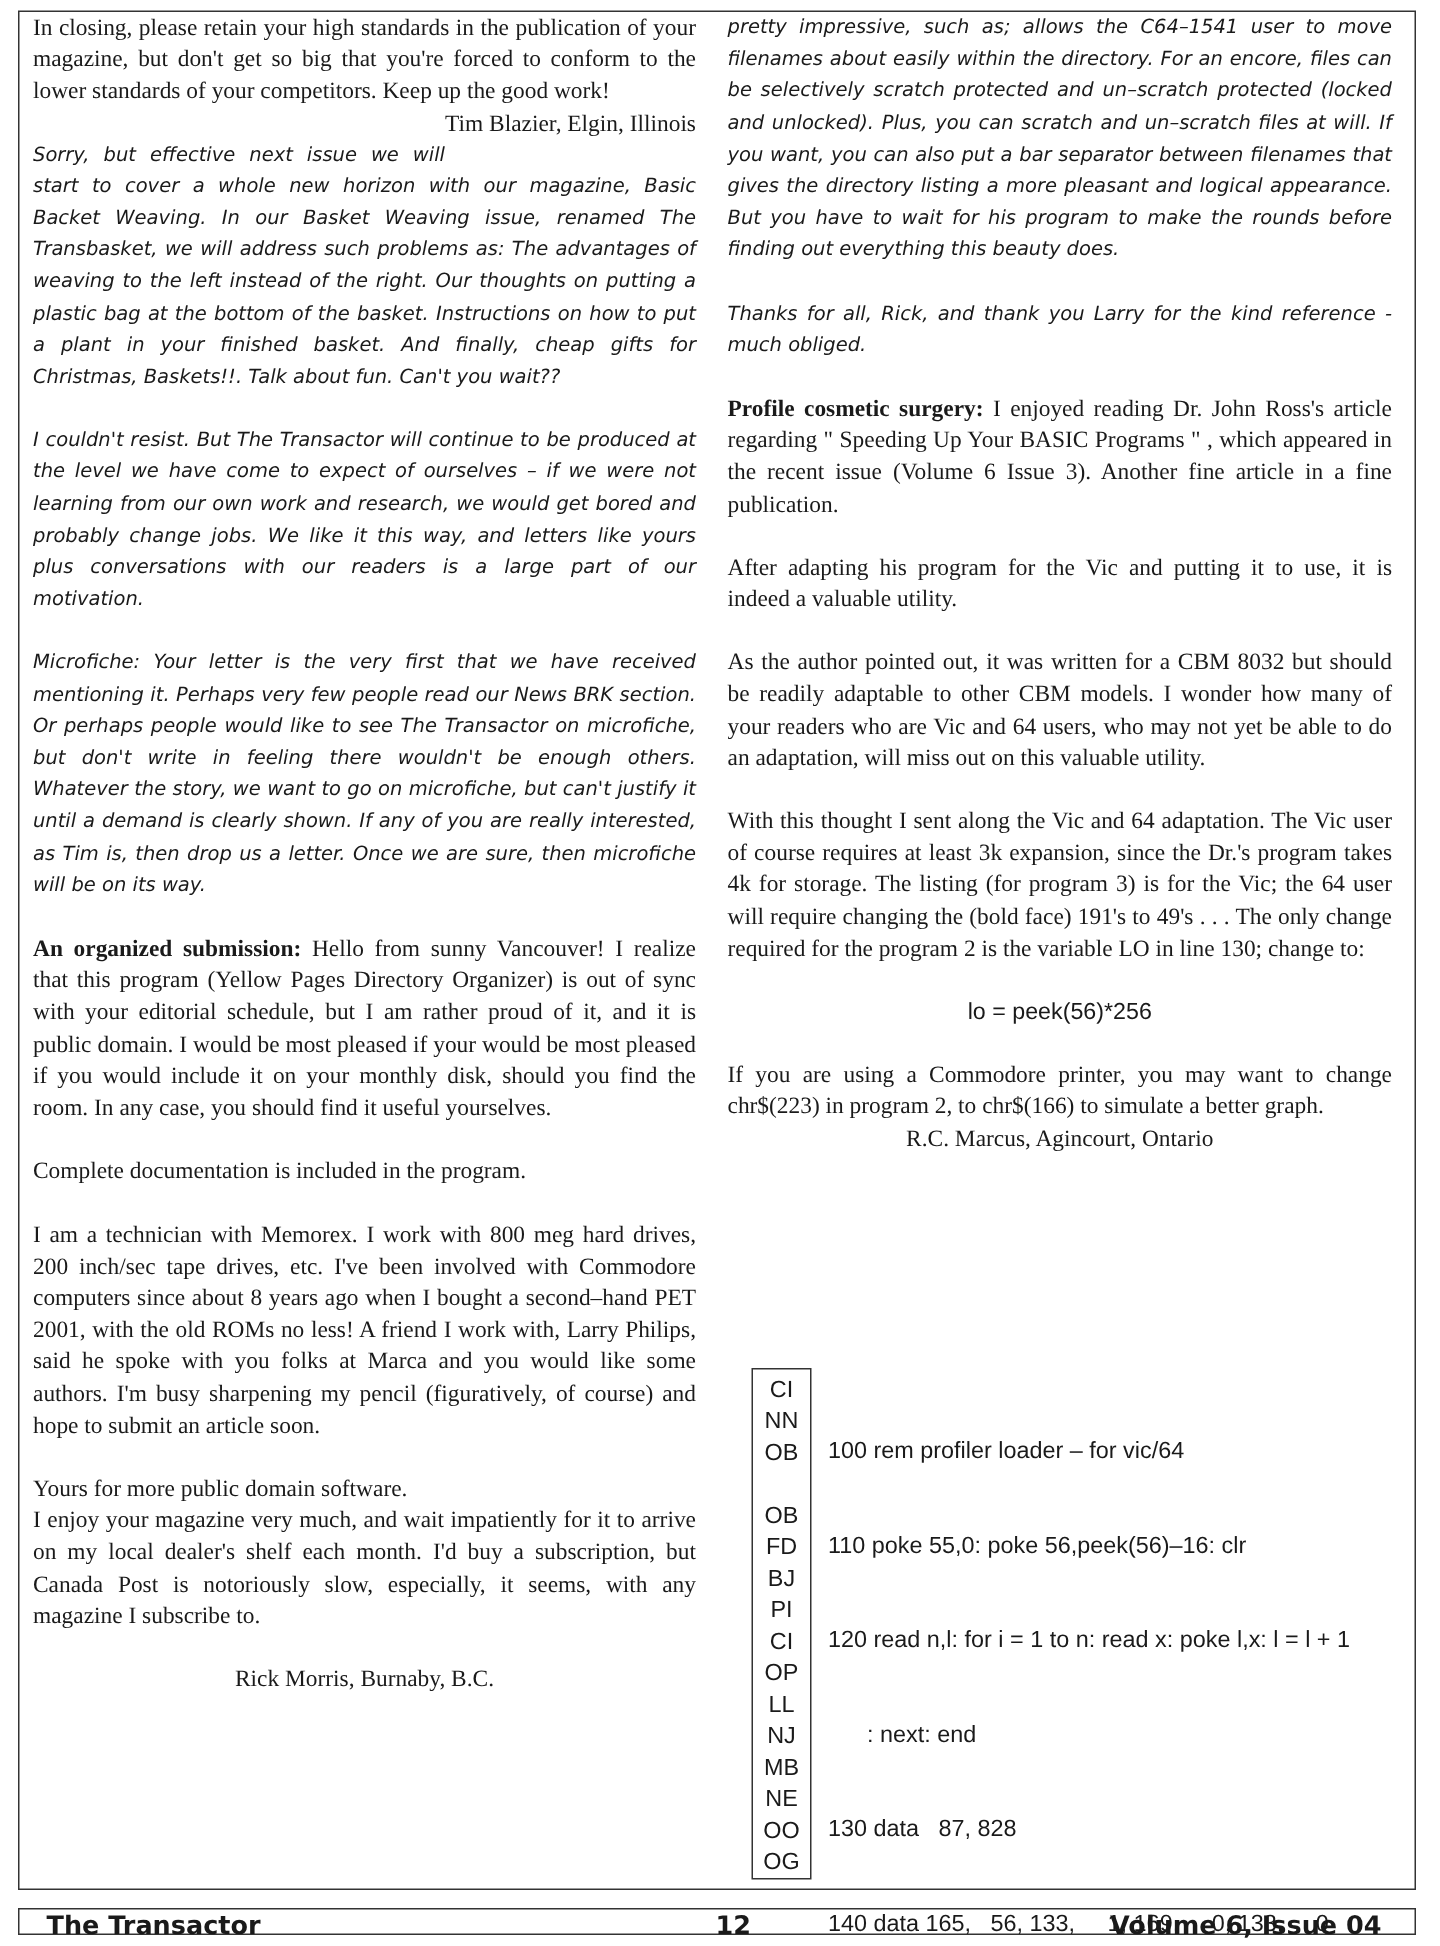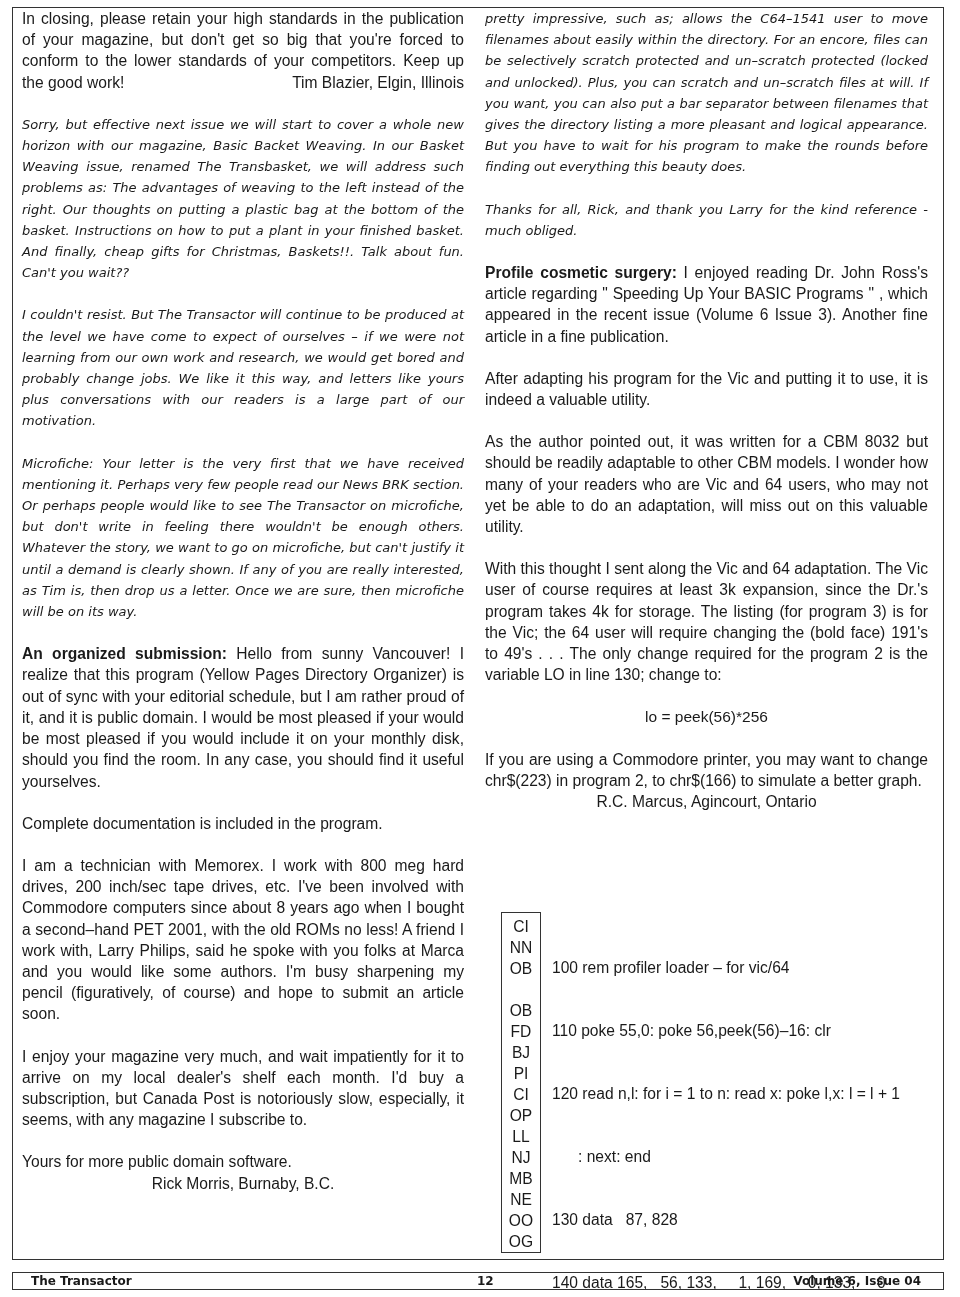--- a/index.html
+++ b/index.html
@@ -6,62 +6,62 @@
   body { width: 960px; height: 1297px; position: relative; overflow: hidden; color: #1a1a1a; }
   .frame {
     position: absolute; left: 12px; top: 7px; width: 932px; height: 1253px;
     border: 1.5px solid #333; box-sizing: border-box;
   }
   .col {
     position: absolute; top: 8px; font-size: 15.6px; line-height: 21.2px;
   }
   .col-left { left: 22px; width: 442px; }
   .col-right { left: 485px; width: 443px; }
-  .serif { font-family: Liberation Sans, sans-serif; }
+  .serif { font-family: Liberation Serif, serif; }
   .italic { font-family: "DejaVu Sans", "Liberation Sans", sans-serif; font-style: italic; font-size: 13px; }
   p { margin: 0 0 21px 0; text-align: justify; }
   p.tight { margin-bottom: 0; }
   .sig { text-align: center; display: block; }
   .inline-sig { float: right; }
   b.lead { font-weight: bold; }
   .formula { text-align: center; font-family: "Liberation Sans", "DejaVu Sans", sans-serif; font-size: 15.5px; margin: 0 0 21px 0; }
   .listing {
     position: absolute; left: 501px; top: 912px; width: 430px;
     font-family: "Liberation Sans", "DejaVu Sans", sans-serif; font-size: 15.6px; line-height: 21px;
   }
   .listing .codes {
     position: absolute; left: 0; top: 0; width: 40px; border: 1.2px solid #333; box-sizing: border-box;
     text-align: center; padding-top: 3px;
   }
   .listing .lines { position: absolute; left: 51px; top: 3px; white-space: pre; }
   .listing .row { height: 21px; }
   .footer {
     position: absolute; left: 12px; top: 1272px; width: 932px; height: 18px;
     border: 1.5px solid #333; box-sizing: border-box;
-    font-family: "DejaVu Sans", "Liberation Sans", sans-serif; font-weight: bold; font-size: 12px;
+    font-family: "DejaVu Sans", "Liberation Sans", sans-serif; font-weight: bold; font-size: 17px;
   }
   .footer .f-left { position: absolute; left: 18px; top: 1px; }
   .footer .f-center { position: absolute; left: 464px; top: 1px; }
   .footer .f-right { position: absolute; right: 22px; top: 1px; }
 </style>
 </head>
 <body>
 
 <div class="frame"></div>
 
 <div class="col col-left">
   <p class="serif"><span>In closing, please retain your high standards in the publication of your magazine, but don't get so big that you're forced to conform to the lower standards of your competitors. Keep up the good work!</span> <span class="inline-sig">Tim Blazier, Elgin, Illinois</span></p>
   <p class="italic">Sorry, but effective next issue we will start to cover a whole new horizon with our magazine, Basic Backet Weaving. In our Basket Weaving issue, renamed The Transbasket, we will address such problems as: The advantages of weaving to the left instead of the right. Our thoughts on putting a plastic bag at the bottom of the basket. Instructions on how to put a plant in your finished basket. And finally, cheap gifts for Christmas, Baskets!!. Talk about fun. Can't you wait??</p>
   <p class="italic">I couldn't resist. But The Transactor will continue to be produced at the level we have come to expect of ourselves – if we were not learning from our own work and research, we would get bored and probably change jobs. We like it this way, and letters like yours plus conversations with our readers is a large part of our motivation.</p>
   <p class="italic">Microfiche: Your letter is the very first that we have received mentioning it. Perhaps very few people read our News BRK section. Or perhaps people would like to see The Transactor on microfiche, but don't write in feeling there wouldn't be enough others. Whatever the story, we want to go on microfiche, but can't justify it until a demand is clearly shown. If any of you are really interested, as Tim is, then drop us a letter. Once we are sure, then microfiche will be on its way.</p>
   <p class="serif"><b class="lead">An organized submission:</b> <span>Hello from sunny Vancouver! I realize that this program (Yellow Pages Directory Organizer) is out of sync with your editorial schedule, but I am rather proud of it, and it is public domain. I would be most pleased if your would be most pleased if you would include it on your monthly disk, should you find the room. In any case, you should find it useful yourselves.</span></p>
   <p class="serif">Complete documentation is included in the program.</p>
   <p class="serif">I am a technician with Memorex. I work with 800 meg hard drives, 200 inch/sec tape drives, etc. I've been involved with Commodore computers since about 8 years ago when I bought a second–hand PET 2001, with the old ROMs no less! A friend I work with, Larry Philips, said he spoke with you folks at Marca and you would like some authors. I'm busy sharpening my pencil (figuratively, of course) and hope to submit an article soon.</p>
+  <p class="serif tight">Yours for more public domain software.</p>
   <p class="serif">I enjoy your magazine very much, and wait impatiently for it to arrive on my local dealer's shelf each month. I'd buy a subscription, but Canada Post is notoriously slow, especially, it seems, with any magazine I subscribe to.</p>
-  <p class="serif tight">Yours for more public domain software.</p>
   <p class="serif">
       <span class="sig">Rick Morris, Burnaby, B.C.</span>
     </p>
 </div>
 
 <div class="col col-right">
   <p class="italic">pretty impressive, such as; allows the C64–1541 user to move filenames about easily within the directory. For an encore, files can be selectively scratch protected and un–scratch protected (locked and unlocked). Plus, you can scratch and un–scratch files at will. If you want, you can also put a bar separator between filenames that gives the directory listing a more pleasant and logical appearance. But you have to wait for his program to make the rounds before finding out everything this beauty does.</p>
   <p class="italic">Thanks for all, Rick, and thank you Larry for the kind reference - much obliged.</p>
   <p class="serif"><b class="lead">Profile cosmetic surgery:</b> <span>I enjoyed reading Dr. John Ross's article regarding " Speeding Up Your BASIC Programs " , which appeared in the recent issue (Volume 6 Issue 3). Another fine article in a fine publication.</span></p>
   <p class="serif">After adapting his program for the Vic and putting it to use, it is indeed a valuable utility.</p>

